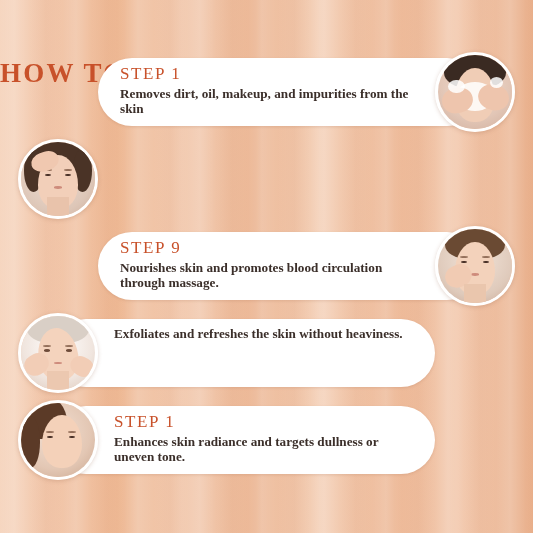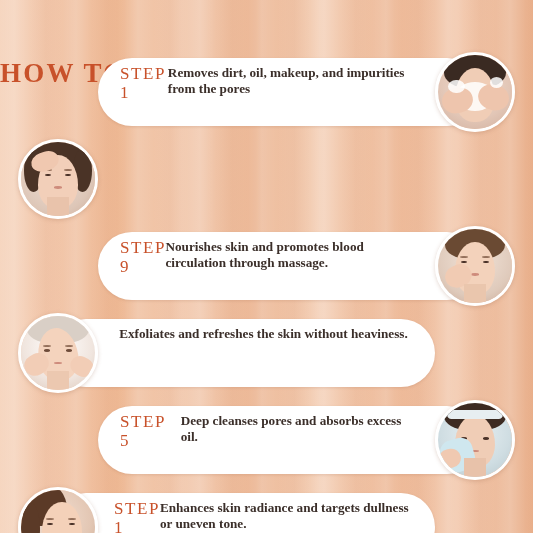--- a/index.html
+++ b/index.html
@@ -83,22 +83,21 @@
   .card.left-img {
     left: 52px;
     right: 98px;
   }
 
   .card-text {
     position: absolute;
     top: 7px;
     bottom: 6px;
     display: flex;
-    flex-direction: row;
-    justify-content: center;
+    flex-direction: column;
   }
   .card.right-img .card-text {
     left: 22px;
     right: 62px;
   }
   .card.left-img .card-text {
     left: 62px;
     right: 22px;
   }
 
@@ -211,21 +210,21 @@
 <div class="page">
 
   <div class="title">HOW TO USE</div>
 
   <div class="steps">
 
     <div class="row">
       <div class="card right-img">
         <div class="card-text">
           <div class="step-label">STEP 1</div>
-          <div class="step-desc">Removes dirt, oil, makeup, and impurities from the pores</div>
+          <div class="step-desc">Removes dirt, oil, makeup, and impurities from the skin</div>
         </div>
       </div>
       <div class="photo on-right">
         <div class="pf">
           <div class="bg" style="background:radial-gradient(circle at 50% 40%, #f0dcd0 0%, #e2c6b6 60%, #cfae9d 100%);"></div>
           <div class="hair" style="background:#3a2a22; left:8%; top:-8%; width:84%; height:52%;"></div>
           <div class="face" style="background:#f0cdb6; top:18%;"></div>
           <div class="foam" style="width:52%; height:40%; left:24%; top:36%;"></div>
           <div class="hand" style="background:#eec5ad; left:6%; top:44%; transform:rotate(-12deg);"></div>
           <div class="hand" style="background:#eec5ad; right:4%; top:40%; transform:rotate(14deg);"></div>
@@ -293,42 +292,20 @@
           <div class="eye" style="left:31%; top:45%; background:#6e4c3a;"></div>
           <div class="eye" style="right:31%; top:45%; background:#6e4c3a;"></div>
           <div class="mouth" style="top:62%;"></div>
           <div class="hand" style="background:#f2cdb6; left:4%; top:52%; width:34%; height:28%; transform:rotate(-28deg);"></div>
           <div class="hand" style="background:#f2cdb6; right:2%; top:56%; width:32%; height:26%; transform:rotate(26deg);"></div>
           <div class="neck" style="background:#ecc8b0;"></div>
         </div>
       </div>
     </div>
 
-    <div class="row">
-      <div class="card right-img">
-        <div class="card-text">
-          <div class="step-label">STEP 5</div>
-          <div class="step-desc">Deep cleanses pores and absorbs excess oil.</div>
-        </div>
-      </div>
-      <div class="photo on-right">
-        <div class="pf">
-          <div class="bg" style="background:radial-gradient(circle at 50% 40%, #e7eff2 0%, #cfdde2 60%, #b7c8ce 100%);"></div>
-          <div class="hair" style="background:#3d2b22; left:8%; top:-10%; width:84%; height:46%;"></div>
-          <div class="face" style="background:#f0cdb6; top:16%;"></div>
-          <div class="band"></div>
-          <div class="eye" style="left:31%; top:46%;"></div>
-          <div class="eye" style="right:31%; top:46%;"></div>
-          <div class="mouth" style="top:63%;"></div>
-          <div class="sheet" style="left:4%; top:48%; width:44%; height:44%; transform:rotate(-16deg); background:#cfe7ef;"></div>
-          <div class="hand" style="background:#f0c9b1; left:2%; top:62%; width:30%; height:26%; transform:rotate(-10deg);"></div>
-          <div class="neck" style="background:#e8c2aa;"></div>
-        </div>
-      </div>
-    </div>
 
     <div class="row">
       <div class="card left-img">
         <div class="card-text">
           <div class="step-label">STEP 1</div>
           <div class="step-desc">Enhances skin radiance and targets dullness or uneven tone.</div>
         </div>
       </div>
       <div class="photo on-left">
         <div class="pf">

